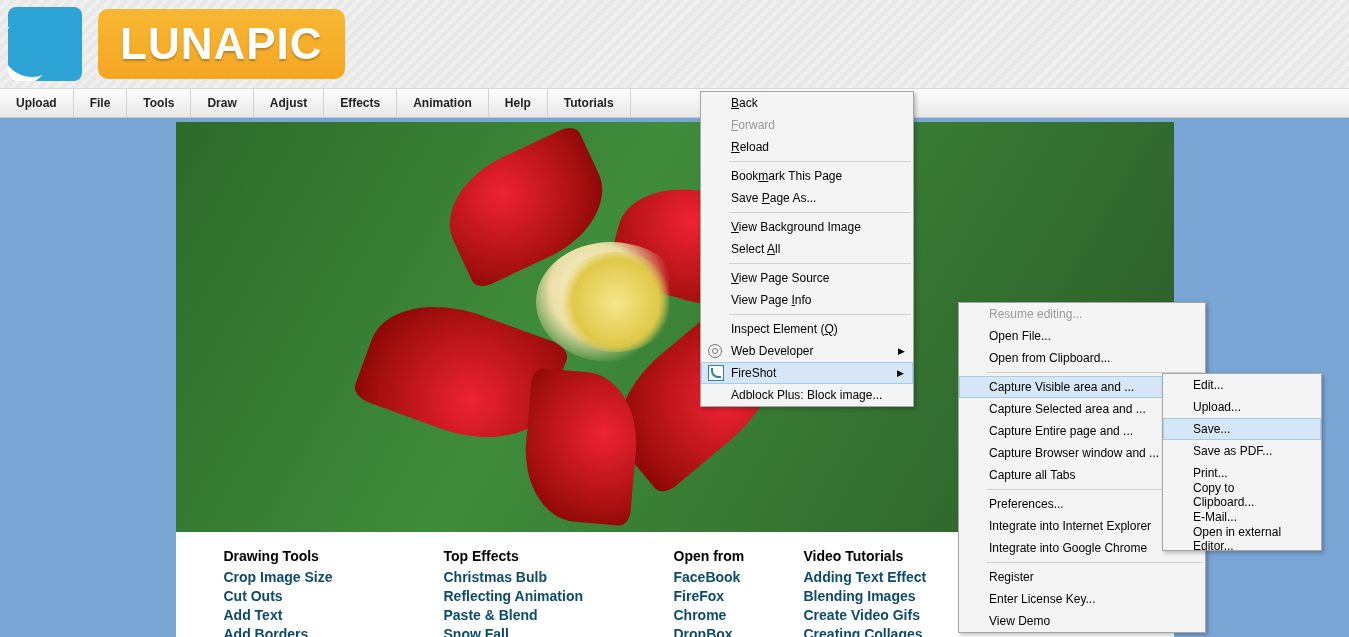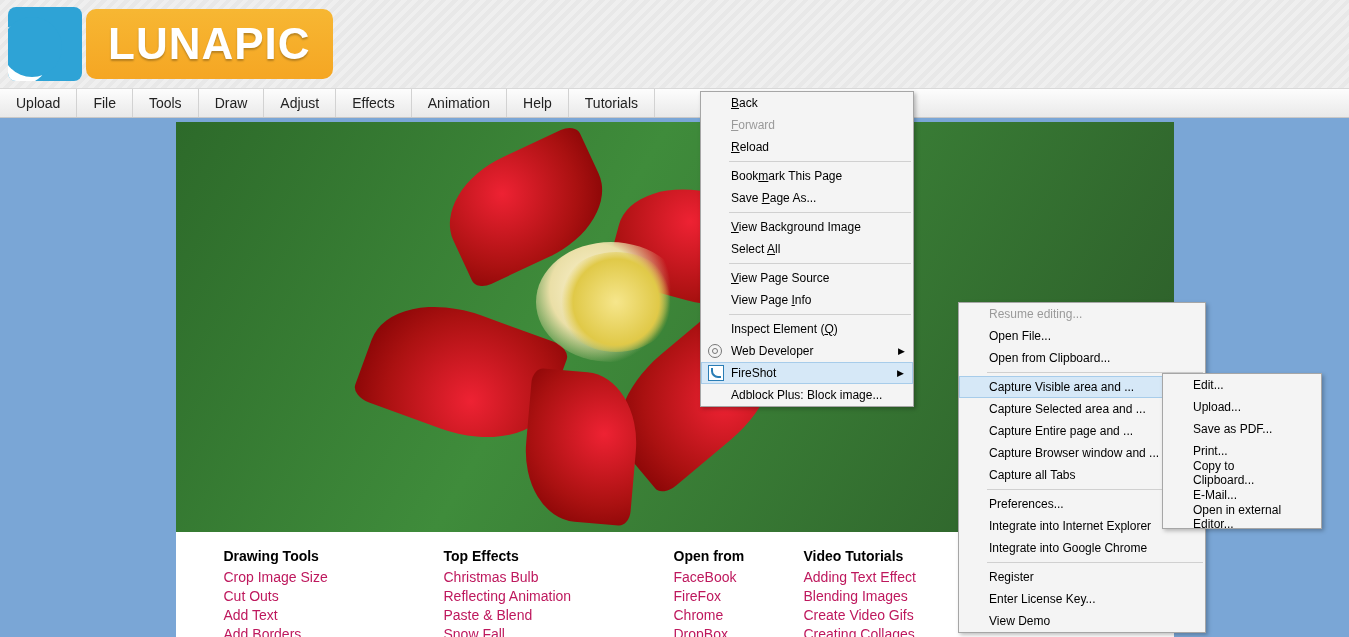--- a/index.html
+++ b/index.html
@@ -14,21 +14,21 @@
   .header {
     background: #e6e6e6 repeating-linear-gradient(135deg,#e8e8e8,#e8e8e8 4px,#efefef 4px,#efefef 8px);
     height: 88px;
     display: flex;
     align-items: center;
     padding-left: 8px;
   }
   .logo {
     display: flex;
     align-items: center;
-    gap: 4px;
+    gap: 16px;
   }
   .logo-mark {
     width: 74px;
     height: 74px;
     background: #2ea3d6;
     border-radius: 8px;
     position: relative;
     overflow: hidden;
   }
   .logo-mark::after{
@@ -61,22 +61,22 @@
   .menubar {
     background: linear-gradient(#fdfdfd,#e9e9e9);
     height: 30px;
     border-top:1px solid #d8d8d8;
     border-bottom:1px solid #c8c8c8;
     display:flex;
     align-items:stretch;
   }
   .menubar-item {
     padding: 0 16px;
-    font-size:14px;
-    font-weight:normal;
+    font-size:12px;
+    font-weight:bold;
     color:#222;
     display:flex;
     align-items:center;
     border-right:1px solid #d2d2d2;
     cursor:pointer;
   }
   .content {
     display:flex;
     justify-content:center;
     padding-top:4px;
@@ -130,23 +130,23 @@
   }
   .link-col { width: 200px; }
   .link-col.wide1{width:220px;}
   .link-col.wide2{width:230px;}
   .link-col h4 {
     color:#000;
     font-size:14px;
     margin-bottom:4px;
   }
   .link-col a {
-    color:#be185d;
+    color:#0c4a6e;
     text-decoration:none;
-    font-weight:normal;
+    font-weight:bold;
     display:block;
     line-height:19px;
     cursor:pointer;
   }
 
   
   .ctx {
     position:absolute;
     background:#f4f4f4;
     border:1px solid #a6a6a6;
@@ -325,18 +325,19 @@
   <div class="row">Integrate into Google Chrome</div>
   <div class="sep"></div>
   <div class="row">Register</div>
   <div class="row">Enter License Key...</div>
   <div class="row">View Demo</div>
 </div>
 
 <div class="ctx ctx3">
   <div class="row">Edit...</div>
   <div class="row">Upload...</div>
+  <div class="row sel">Save...</div>
   <div class="row">Save as PDF...</div>
   <div class="row">Print...</div>
   <div class="row">Copy to Clipboard...</div>
   <div class="row">E-Mail...</div>
   <div class="row">Open in external Editor...</div>
 </div>
 
 </body></html>

